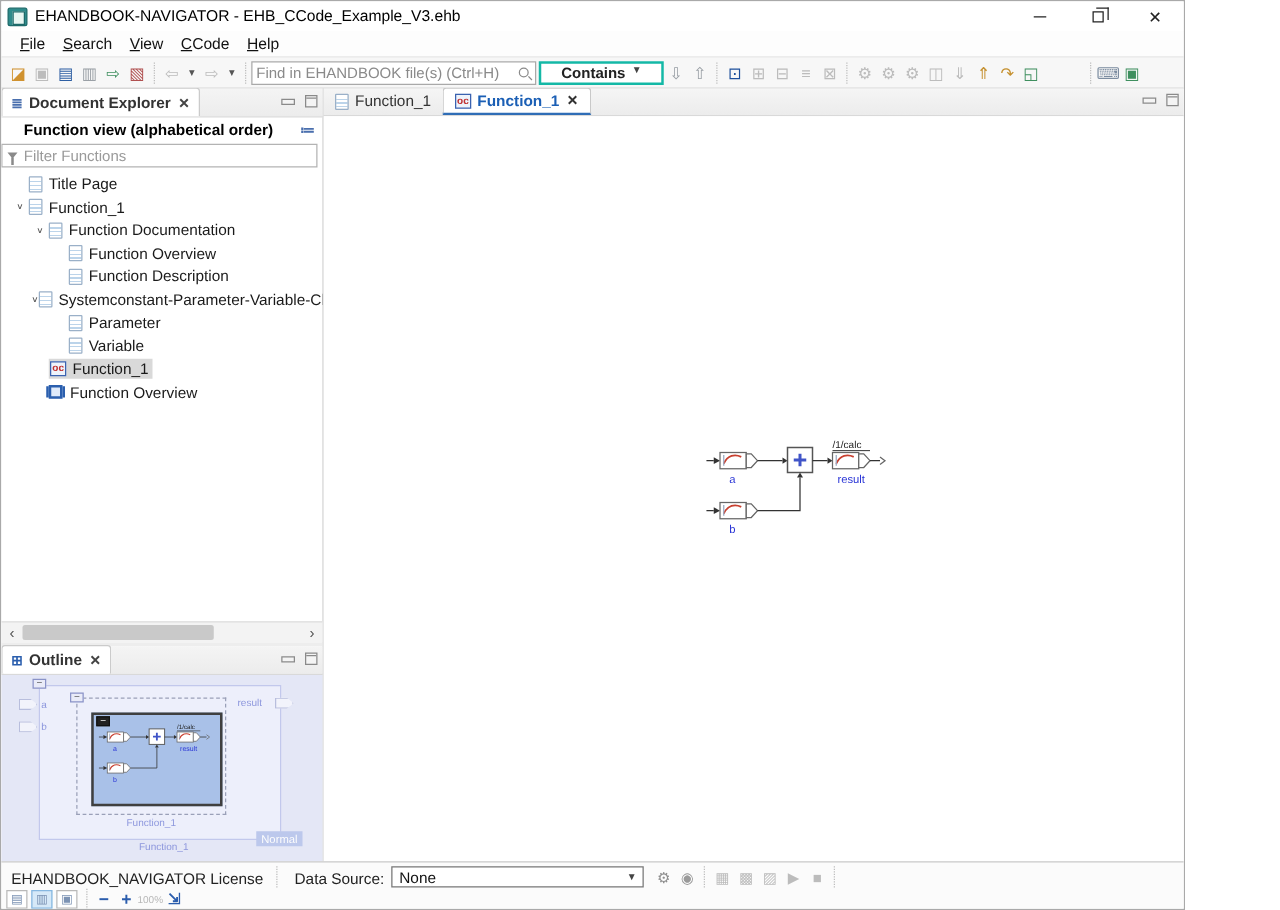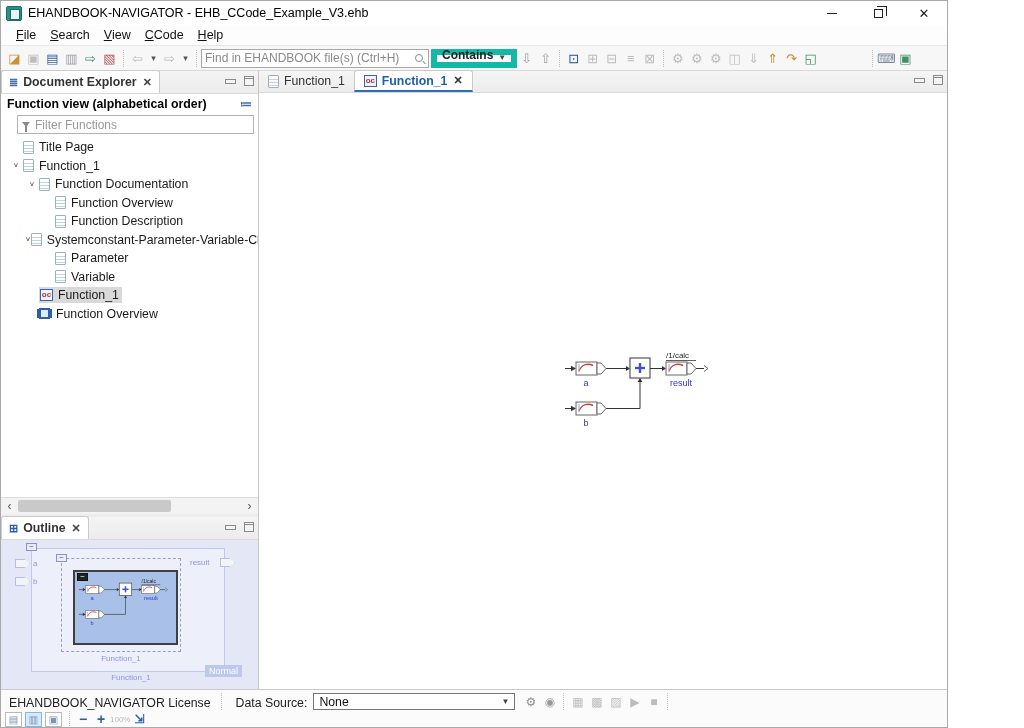--- a/index.html
+++ b/index.html
@@ -29,44 +29,44 @@
   .tico.sm { width:13px; font-size:9px; color:#555; }
   .c-orange{color:#d0922f} .c-gray{color:#9aa0a6} .c-blue{color:#2e5fa3} .c-dkblue{color:#1d4f9c}
   .c-red{color:#b05050} .c-teal{color:#3f8f5f} .c-gold{color:#c5902f} .c-steel{color:#7c8ca0}
   .disabled{color:#bcbcbc}
   .tsep { width:1px; height:17px; border-left:1px dotted #bdbdbd; margin:0 4px; }
   .findbox { display:flex; align-items:center; border:1px solid #a9a9a9; background:#fff; height:19px; width:228px; padding:0 3px; }
   .findbox input { border:none; outline:none; flex:1; font-family:"Liberation Sans",sans-serif; font-size:12px; color:#333; background:transparent; }
   .findbox input::placeholder { color:#8a8a8a; }
   .magnifier { width:8px; height:8px; border:1.4px solid #8a8a8a; border-radius:50%; position:relative; margin-right:2px; }
   .magnifier::after { content:""; position:absolute; width:4px; height:1.4px; background:#8a8a8a; transform:rotate(45deg); left:6px; top:7px; }
-  .containsbox { display:flex; align-items:flex-end; border:6px solid #14b8a6; background:#fff; height:19px; padding:0 5px; margin-left:2px; font-size:12px; color:#222; font-weight:bold; }
+  .containsbox { display:flex; align-items:flex-start; border:2px solid #14b8a6; background:#fff; height:19px; padding:0 16px; margin-left:2px; font-size:12px; color:#222; font-weight:bold; }
   .containsbox .caret { margin-left:5px; font-size:8px; color:#444; }
   .toolbar-right { margin-left:auto; display:flex; align-items:center; margin-right:28px; }
 
   
   .main { position:absolute; top:70px; left:0; right:0; bottom:38px; display:flex; }
   .leftcol { width:258px; border-right:1px solid #c6c6c6; position:relative; background:#fff; }
   .editor { flex:1; position:relative; background:#fff; }
 
   
   .ptabs { height:23px; background:linear-gradient(#f4f4f4,#ececec); border-bottom:1px solid #d9d9d9; display:flex; align-items:flex-end; position:relative; }
   .ptab { height:23px; display:flex; align-items:center; padding:0 7px; background:#fff; border:1px solid #cbcbcb; border-bottom:none; border-radius:3px 3px 0 0; font-weight:bold; color:#333; font-size:12.3px; margin-left:0; }
   .ptab .picon { margin-right:5px; font-size:11px; }
   .ptab .x { margin-left:6px; font-size:11px; color:#444; font-weight:bold; }
   .chrome { position:absolute; right:4px; top:5px; display:flex; gap:8px; }
   .chr-min { width:11px; height:5px; border:1px solid #8a8a8a; background:#f4f4f4; margin-top:3px; }
   .chr-max { width:10px; height:10px; border:1px solid #8a8a8a; background:#f4f4f4; position:relative; }
   .chr-max::before { content:""; position:absolute; left:0; right:0; top:1px; height:1px; background:#8a8a8a; }
 
   
   .explorer { position:absolute; top:0; left:0; right:0; height:443px; display:flex; flex-direction:column; }
-  .view-title { height:20px; display:flex; align-items:center; padding:0 6px; font-weight:bold; font-size:12.3px; color:#000; }
+  .view-title { height:20px; display:flex; align-items:center; padding:0 6px; font-weight:bold; font-size:12.3px; color:#000;margin-left:12px; }
   .view-menu-icon { margin-left:auto; color:#4a6fae; font-size:12px; }
-  .filter-row { padding:1px 4px 2px 16px; }
+  .filter-row { padding:1px 4px 2px 0; }
   .filterbox { display:flex; align-items:center; border:1px solid #b3b3b3; height:19px; background:#fff; padding:0 4px; }
   .funnel { width:0; height:0; border-left:4px solid transparent; border-right:4px solid transparent; border-top:5px solid #8a8a8a; position:relative; margin-right:5px; }
   .funnel::after { content:""; position:absolute; left:-1px; top:-1px; width:2px; height:6px; background:#8a8a8a; }
   .filterbox input { border:none; outline:none; flex:1; font-family:"Liberation Sans",sans-serif; font-size:12px; background:transparent; color:#333; }
   .filterbox input::placeholder { color:#9a9a9a; }
   .tree { flex:1; overflow:hidden; padding-top:2px; }
   .trow { height:18.5px; display:flex; align-items:center; white-space:nowrap; }
   .trow .chev { width:14px; text-align:center; font-size:8px; color:#555; transform:scaleY(.8); }
   .trow .spacer { width:14px; }
   .d0{padding-left:8px} .d1{padding-left:24px} .d2{padding-left:40px}

